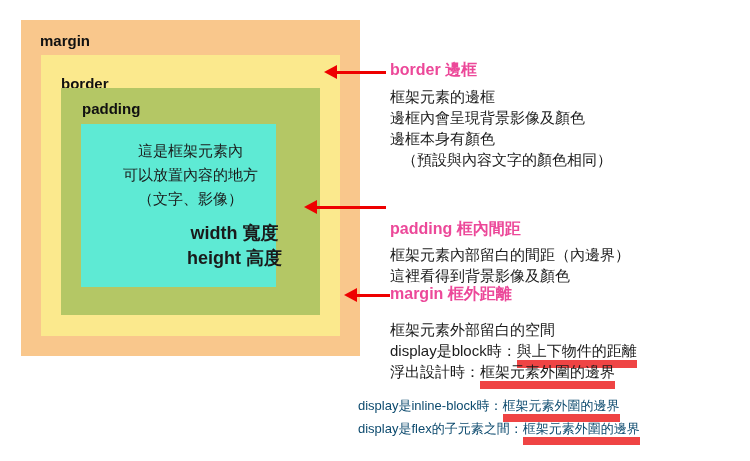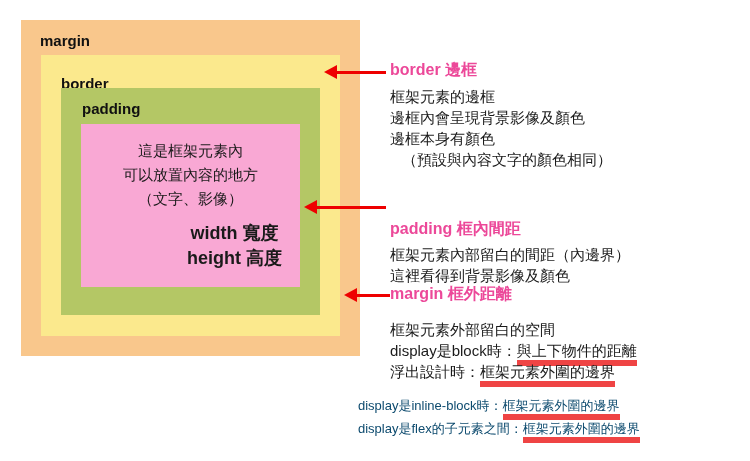--- a/index.html
+++ b/index.html
@@ -54,22 +54,22 @@
 
   #padding-layer {
     left: 20px; top: 33px;
     width: 259px; height: 227px;
     background: #b4c765;
   }
   #padding-label { left: 21px; top: 13px; }
 
   #content-layer {
     left: 20px; top: 36px;
-    width: 219px; height: 163px;
-    background: #f9a8d4;
+    width: 195px; height: 163px;
+    background: #5eead4;
   }
 
   .content-text {
     position: absolute;
     left: 0;
     width: 219px;
     text-align: center;
     color: #1a1a1a;
   }
   #content-lines {
@@ -134,21 +134,21 @@
 
   #sec-border  { top: 60px; }
   #sec-border .sec-body  { margin-top: 6px; }
   #sec-padding { top: 191px; margin-top: 28px; }
   #sec-padding .sec-body { margin-top: 5px; }
   #sec-margin  { top: 284px; }
   #sec-margin .sec-body  { margin-top: 15px; }
 
   u.redline {
     text-decoration: none;
-    border-bottom: 6px solid #ef4444;
+    border-bottom: 8px solid #ef4444;
     padding-bottom: 1px;
   }
 
   #footnotes {
     position: absolute;
     left: 358px;
     top: 394px;
     font-size: 13px;
     line-height: 23px;
     color: #0c4a6e;

